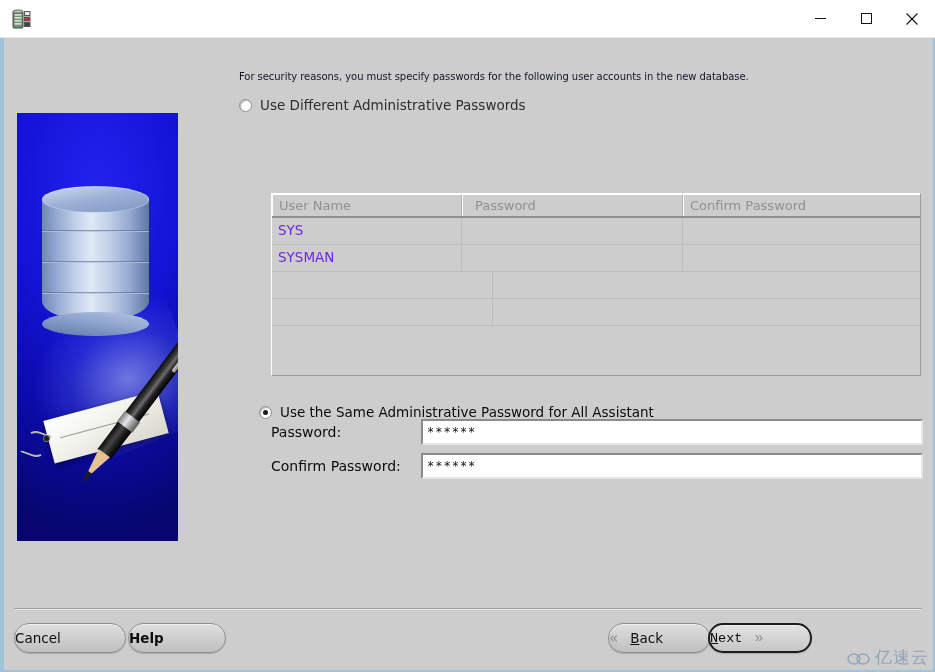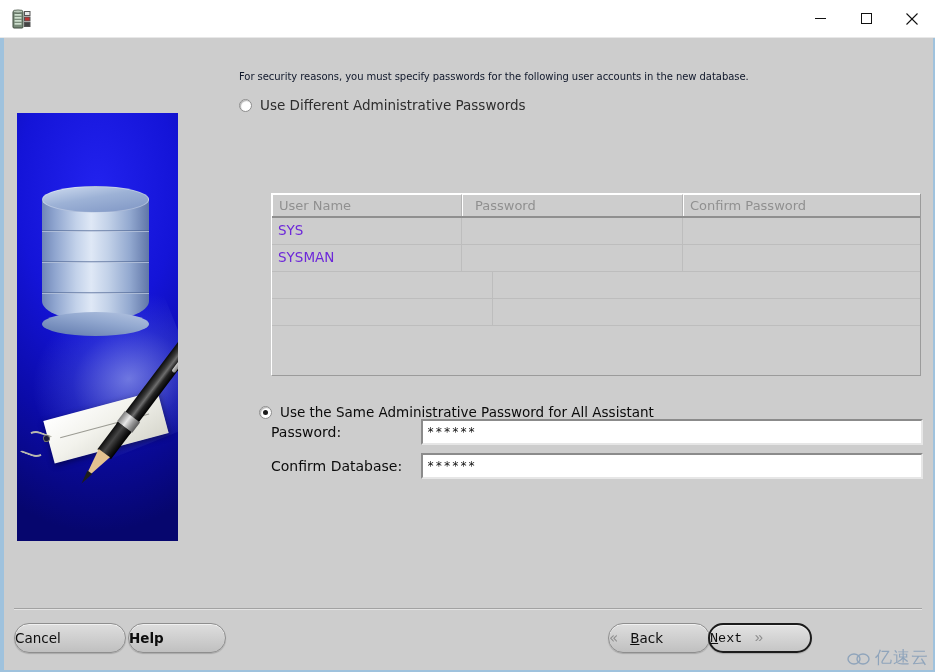--- a/index.html
+++ b/index.html
@@ -421,21 +421,21 @@
     <span class="radio checked"></span>
     <span class="radio-label">Use the Same Administrative Password for All Assistant</span>
   </div>
 
   <div class="field-row" style="top:381px;">
     <span class="field-label">Password:</span>
     <span class="pw-input" placeholder="">******</span>
   </div>
 
   <div class="field-row" style="top:415px;">
-    <span class="field-label">Confirm Database:</span>
+    <span class="field-label">Confirm Password:</span>
     <span class="pw-input" placeholder="">******</span>
   </div>
 
   <div id="btn-sep"></div>
 
   <div class="btn" style="left:10px; top:585px; width:112px;">
     <span>Cancel</span>
   </div>
   <div class="btn" style="left:124px; top:585px; width:98px;font-weight:bold;">
     <span>Help</span>

